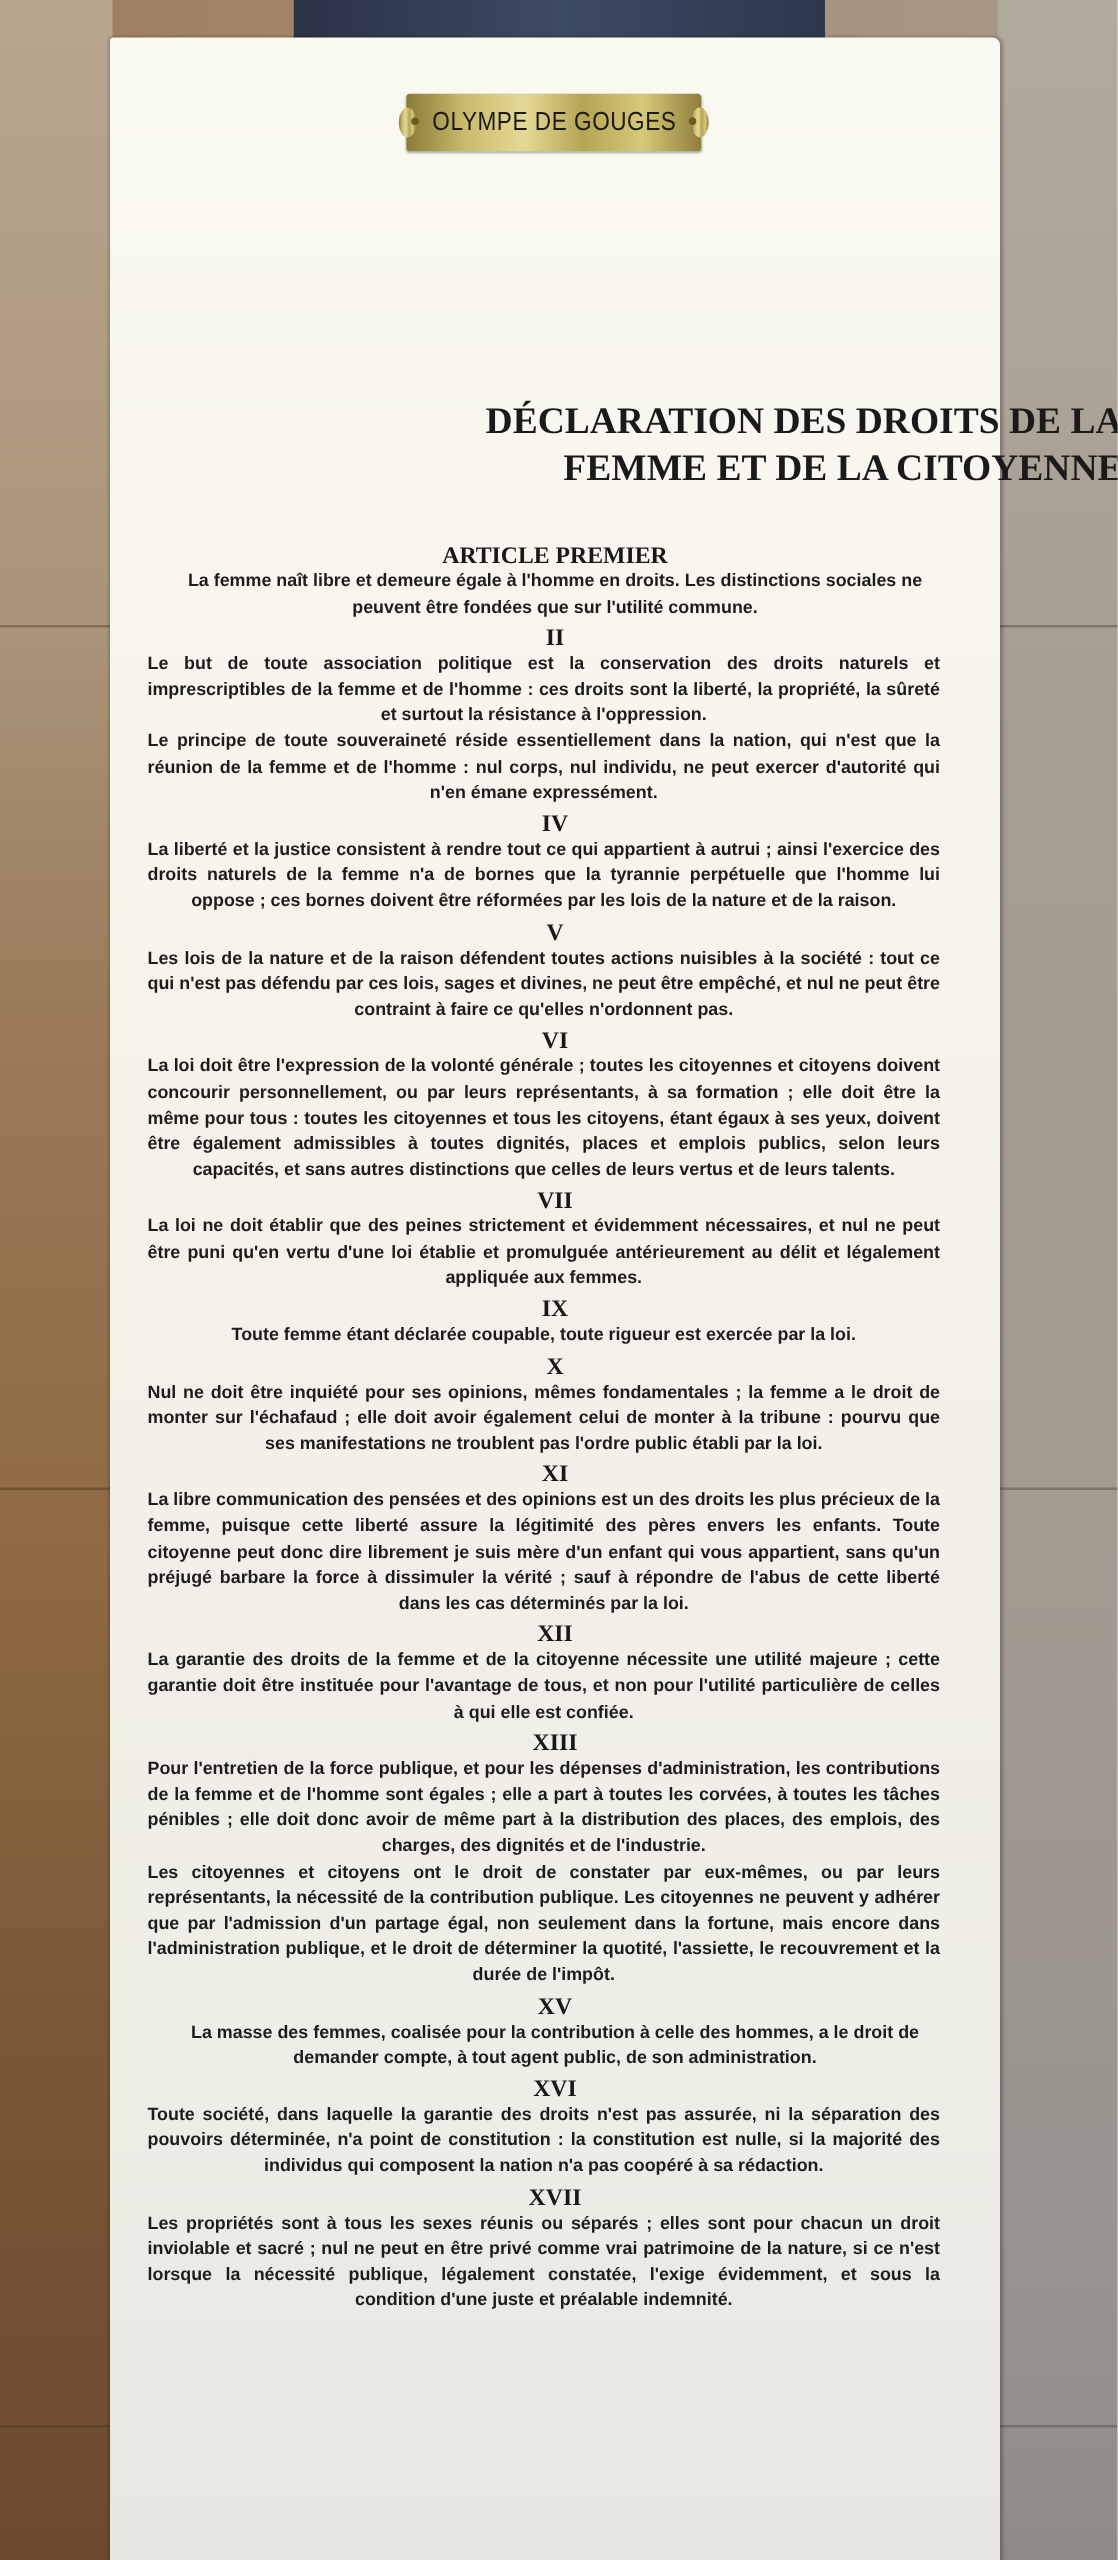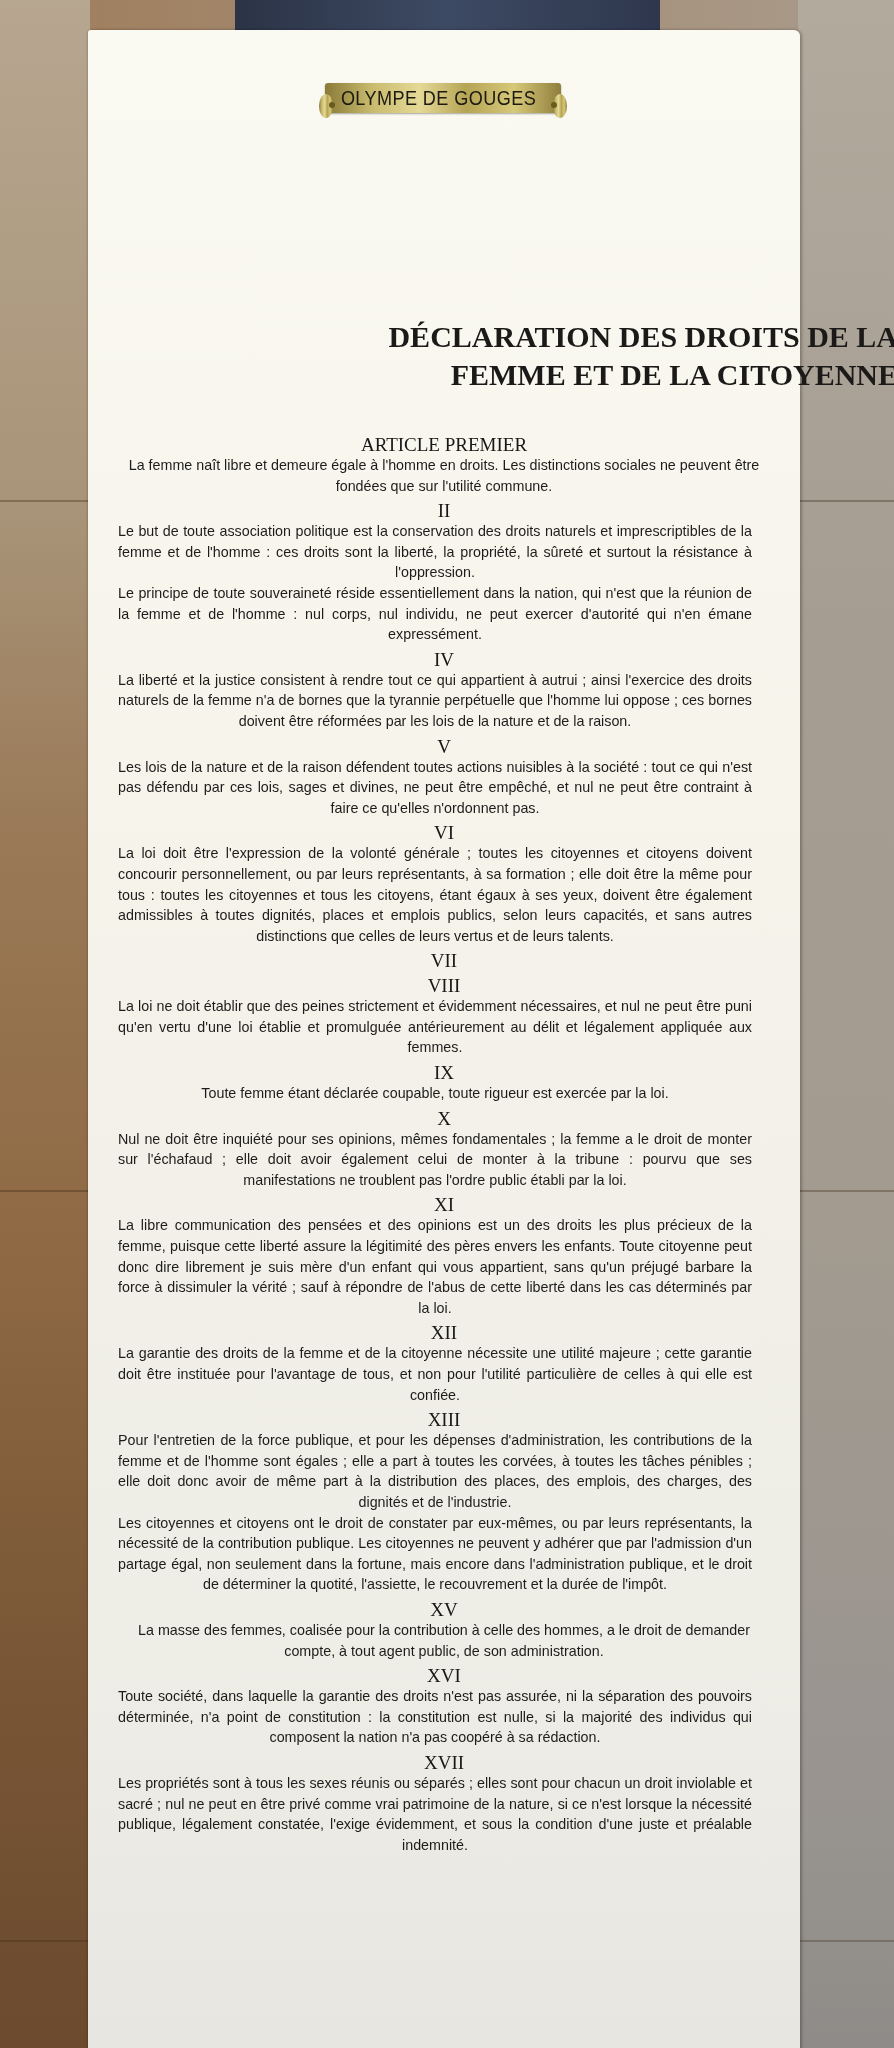--- a/index.html
+++ b/index.html
@@ -29,24 +29,24 @@
     position:absolute; left:88px; top:30px; width:712px; height:2030px;
     background: linear-gradient(180deg, #fbfaf2 0%, #f5f3ea 40%, #eeede6 80%, #e7e6e0 100%);
     box-shadow: 2px 0 3px rgba(0,0,0,0.25), -1px 0 2px rgba(0,0,0,0.15);
     border-radius:3px 6px 0 0;
   }
   .plaque {
     position:absolute; left:230px; top:40px; width:250px; height:56px;
     display:flex; align-items:center; justify-content:center;
   }
   .plaque-body {
-    width:236px; height:30px; position:relative;
+    width:236px; height:46px; position:relative;
     background: linear-gradient(90deg,#8a7a38 0%,#c9bb6e 20%,#e4d996 40%,#b5a454 60%,#d7c97a 80%,#8f7e3c 100%);
     border-radius:3px;
-    display:flex; align-items:center; justify-content:flex-start;
+    display:flex; align-items:center; justify-content:center;
     box-shadow: 0 1px 2px rgba(0,0,0,0.35);
   }
   .plaque-body::before, .plaque-body::after {
     content:""; position:absolute; top:11px; width:14px; height:24px;
     background: inherit; border-radius:50%;
   }
   .plaque-body::before { left:-6px; }
   .plaque-body::after { right:-6px; }
   .rivet {
     position:absolute; top:19px; width:6px; height:6px; border-radius:50%;
@@ -59,21 +59,21 @@
     font-size:21px; letter-spacing:0.5px; color:#1d1a10;
     transform: scaleX(0.86);
   }
   .title {
     position:absolute; left:0; width:810px; top:288px;
     text-align:right; font-weight:bold; font-size:30px; line-height:38px; color:#1c1a18;
   }
   .articles {
     position:absolute; left:0; width:712px; top:400px;
   }
-  .article { text-align:center; color:#1e1c1a; }
+  .article { text-align:center; color:#1e1c1a;font-weight:bold; }
   .art-num { font-size:19px; line-height:21px; margin-top:4px; color:#1a1816; }
   .art-body {
     font-family:"Liberation Sans", sans-serif;
     font-size:14.3px; line-height:20.6px; padding:0 48px 0 30px;
     text-align:center;
   }
   .art-body.justify { text-align:justify; text-align-last:center; }
 </style>
 </head>
 <body>
@@ -117,21 +117,20 @@
       <div class="art-body justify">Les lois de la nature et de la raison défendent toutes actions nuisibles à la société : tout ce qui n'est pas défendu par ces lois, sages et divines, ne peut être empêché, et nul ne peut être contraint à faire ce qu'elles n'ordonnent pas.</div>
     </div>
     <div class="article">
       <div class="art-num">VI</div>
       <div class="art-body justify">La loi doit être l'expression de la volonté générale ; toutes les citoyennes et citoyens doivent concourir personnellement, ou par leurs représentants, à sa formation ; elle doit être la même pour tous : toutes les citoyennes et tous les citoyens, étant égaux à ses yeux, doivent être également admissibles à toutes dignités, places et emplois publics, selon leurs capacités, et sans autres distinctions que celles de leurs vertus et de leurs talents.</div>
     </div>
     <div class="article">
       <div class="art-num">VII</div>
     </div>
     <div class="article">
-      <div class="art-num">VIII</div>
       <div class="art-body justify">La loi ne doit établir que des peines strictement et évidemment nécessaires, et nul ne peut être puni qu'en vertu d'une loi établie et promulguée antérieurement au délit et légalement appliquée aux femmes.</div>
     </div>
     <div class="article">
       <div class="art-num">IX</div>
       <div class="art-body">Toute femme étant déclarée coupable, toute rigueur est exercée par la loi.</div>
     </div>
     <div class="article">
       <div class="art-num">X</div>
       <div class="art-body justify">Nul ne doit être inquiété pour ses opinions, mêmes fondamentales ; la femme a le droit de monter sur l'échafaud ; elle doit avoir également celui de monter à la tribune : pourvu que ses manifestations ne troublent pas l'ordre public établi par la loi.</div>
     </div>

